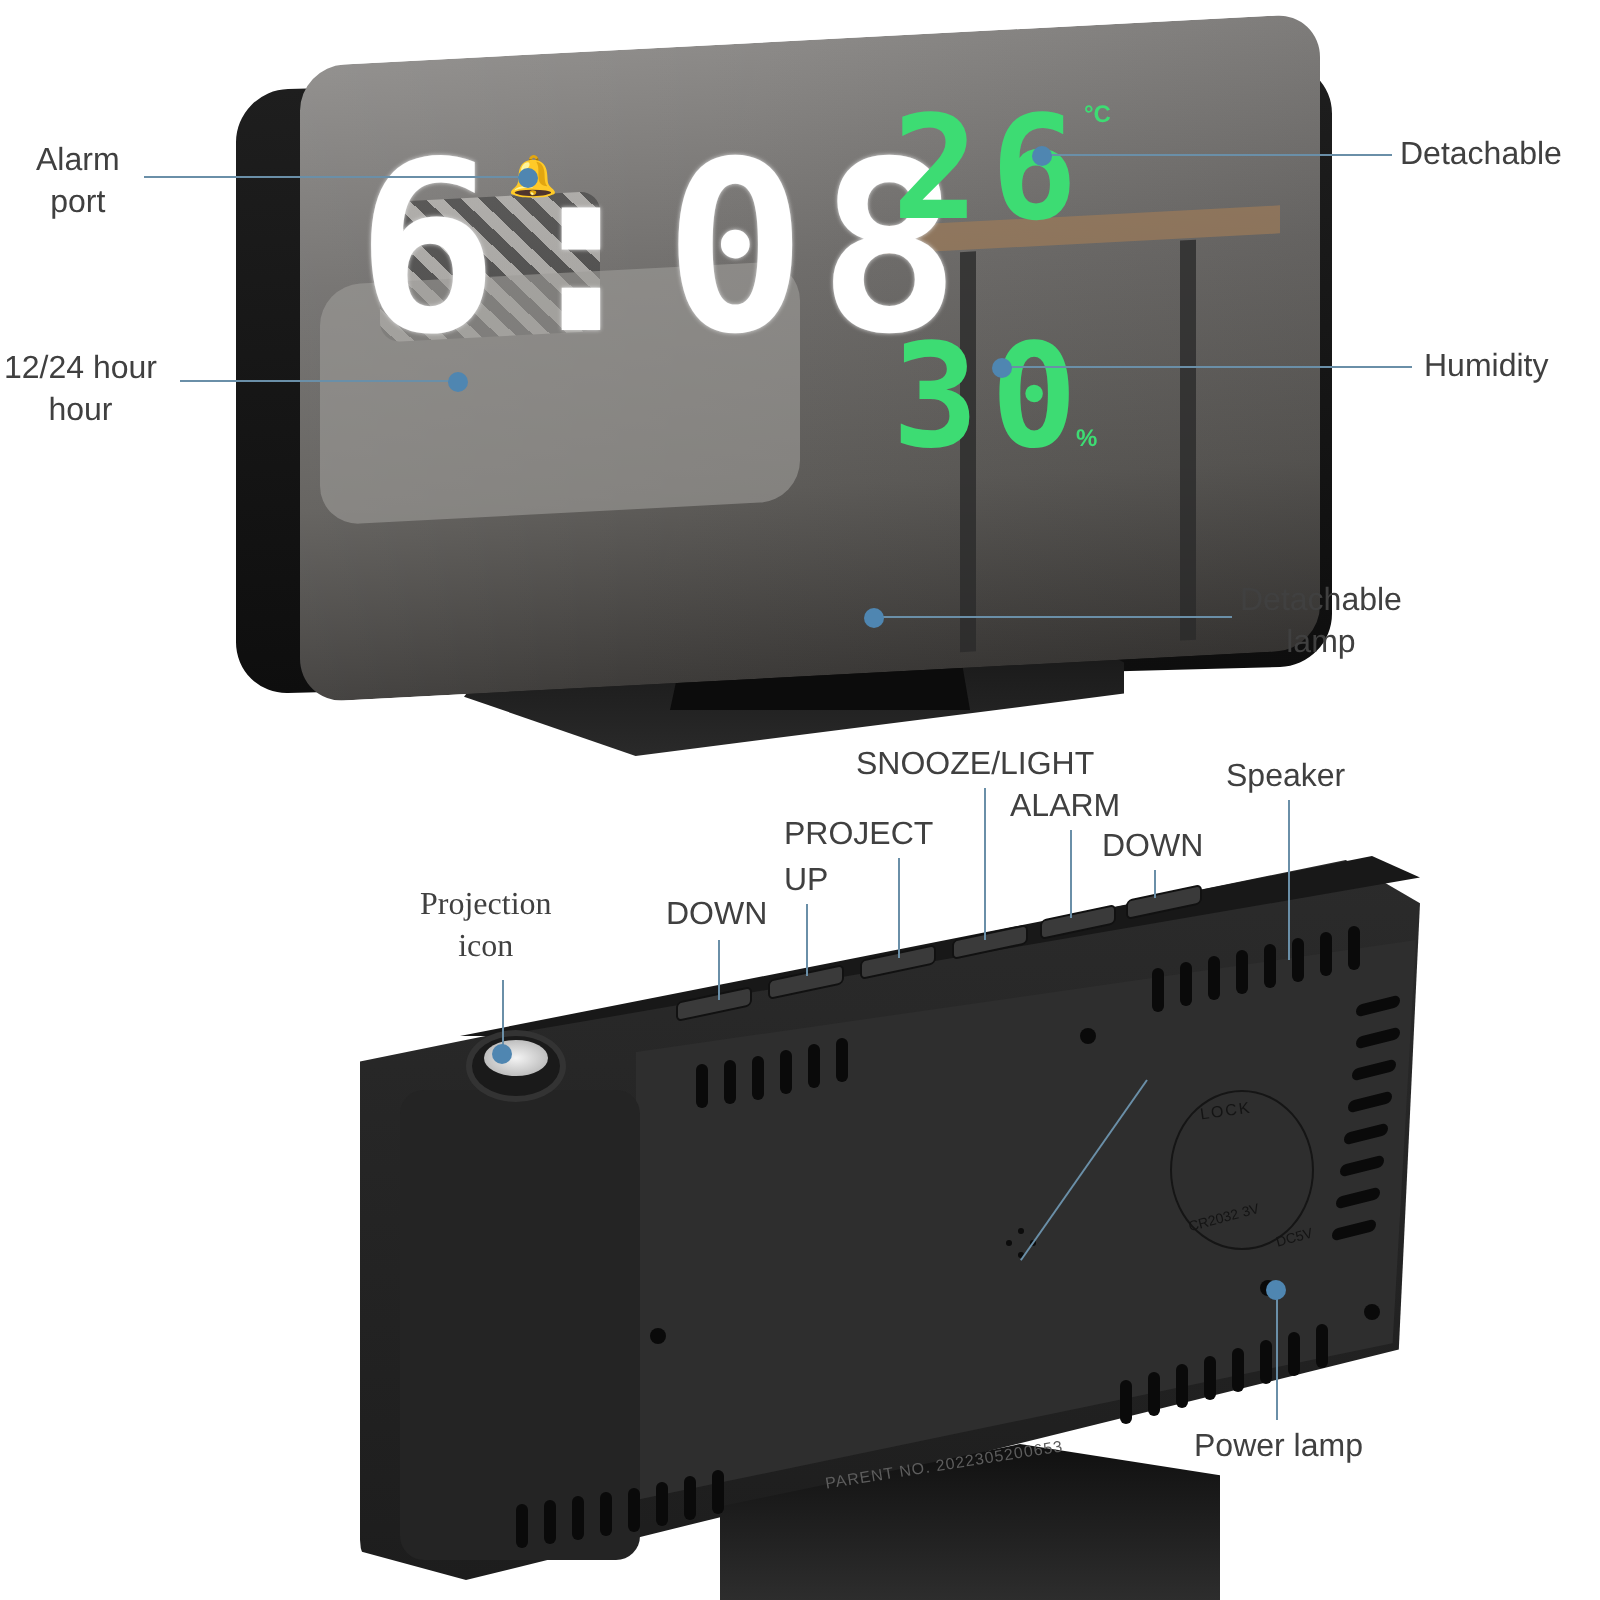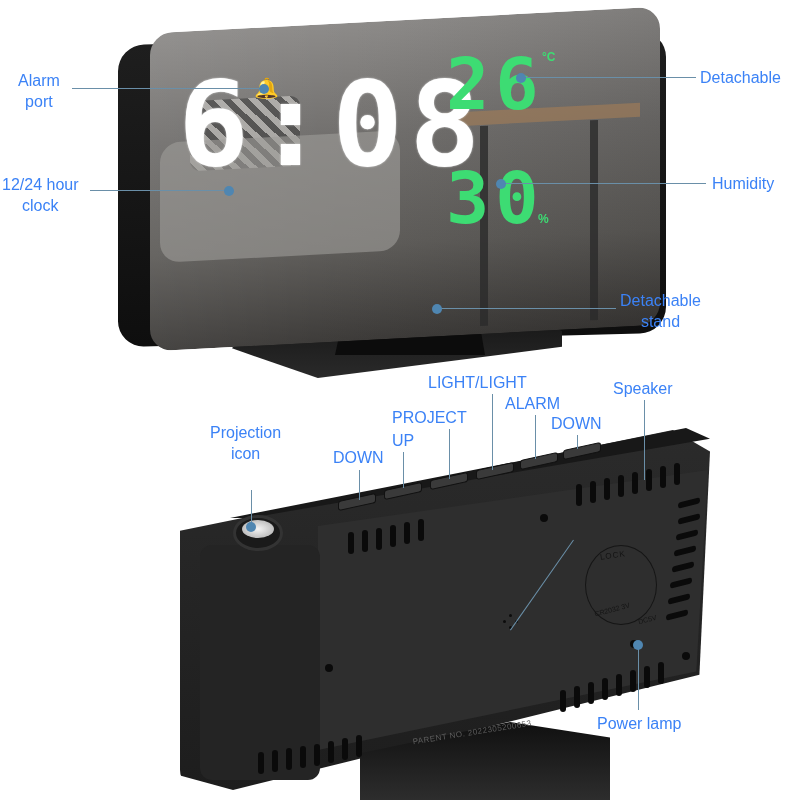--- a/index.html
+++ b/index.html
@@ -1,20 +1,20 @@
 <!DOCTYPE html>
 <html><head>
 <meta charset="utf-8">
 <style>
   * { box-sizing: border-box; margin: 0; padding: 0; }
   html, body { width: 800px; height: 800px; background: #ffffff; overflow: hidden; }
   body { position: relative; font-family: "Liberation Sans", sans-serif; color: #3f4246; }
 
   .label {
-    position: absolute; font-size: 16px; line-height: 21px; color: #3b82f6;
+    position: absolute; font-size: 16px; line-height: 21px; color: #404040;
     text-align: center; white-space: nowrap;
   }
   .line { position: absolute; background: #6a8fa8; }
   .dot { position: absolute; width: 10px; height: 10px; border-radius: 50%; background: #4f86b1; }
 
   
   .front-body {
     position: absolute; left: 118px; top: 38px; width: 548px; height: 302px;
     background: linear-gradient(180deg, #1e1e1e 0%, #0e0e0e 100%);
     border-radius: 26px; transform: skewY(-1.5deg);
@@ -120,36 +120,36 @@
 
 <div class="label" style="left:18px; top:70px;">
   <div>Alarm</div>
   <div>port</div>
 </div>
 <div class="line" style="left:72px; top:88px; width:190px; height:1px;"></div>
 <div class="dot" style="left:259px; top:84px;"></div>
 
 <div class="label" style="left:2px; top:174px;">
   <div>12/24 hour</div>
-  <div>clock</div>
+  <div>hour</div>
 </div>
 <div class="line" style="left:90px; top:190px; width:140px; height:1px;"></div>
 <div class="dot" style="left:224px; top:186px;"></div>
 
 <div class="label" style="left:700px; top:67px;">Detachable</div>
 <div class="line" style="left:520px; top:77px; width:176px; height:1px;"></div>
 <div class="dot" style="left:516px; top:73px;"></div>
 
 <div class="label" style="left:712px; top:173px;">Humidity</div>
 <div class="line" style="left:500px; top:183px; width:206px; height:1px;"></div>
 <div class="dot" style="left:496px; top:179px;"></div>
 
 <div class="label" style="left:620px; top:290px;">
   <div>Detachable</div>
-  <div>stand</div>
+  <div>lamp</div>
 </div>
 <div class="line" style="left:436px; top:308px; width:180px; height:1px;"></div>
 <div class="dot" style="left:432px; top:304px;"></div>
 
 <div>
   <div class="back-body"></div>
   <div class="back-top-edge"></div>
   <div class="back-face"></div>
   <div class="back-panel"></div>
   <div class="stand-bottom"></div>
@@ -218,37 +218,37 @@
   <div class="speaker-holes">
     <span style="left:6px; top:0;"></span>
       <span style="left:0; top:6px;"></span>
     <span style="left:12px; top:6px;"></span>
       <span style="left:6px; top:12px;"></span>
   </div>
 
   <div class="parent-text">PARENT NO. 2022305200653</div>
 </div>
 
-<div class="label" style="left:210px; top:422px;">
+<div class="label" style="left:210px; top:442px;font-family:Liberation Serif, serif;">
   <div>Projection</div>
   <div>icon</div>
 </div>
 <div class="line" style="left:251px; top:490px; width:1px; height:36px;"></div>
 <div class="dot" style="left:246px; top:522px;"></div>
 
 <div class="label" style="left:333px; top:447px;">DOWN</div>
 <div class="line" style="left:359px; top:470px; width:1px; height:30px;"></div>
 
 <div class="label" style="left:392px; top:430px;">UP</div>
 <div class="line" style="left:403px; top:452px; width:1px; height:36px;"></div>
 
 <div class="label" style="left:392px; top:407px;">PROJECT</div>
 <div class="line" style="left:449px; top:429px; width:1px; height:50px;"></div>
 
-<div class="label" style="left:428px; top:372px;">LIGHT/LIGHT</div>
+<div class="label" style="left:428px; top:372px;">SNOOZE/LIGHT</div>
 <div class="line" style="left:492px; top:394px; width:1px; height:76px;"></div>
 
 <div class="label" style="left:505px; top:393px;">ALARM</div>
 <div class="line" style="left:535px; top:415px; width:1px; height:44px;"></div>
 
 <div class="label" style="left:551px; top:413px;">DOWN</div>
 <div class="line" style="left:577px; top:435px; width:1px; height:14px;"></div>
 
 <div class="label" style="left:613px; top:378px;">Speaker</div>
 <div class="line" style="left:644px; top:400px; width:1px; height:80px;"></div>

